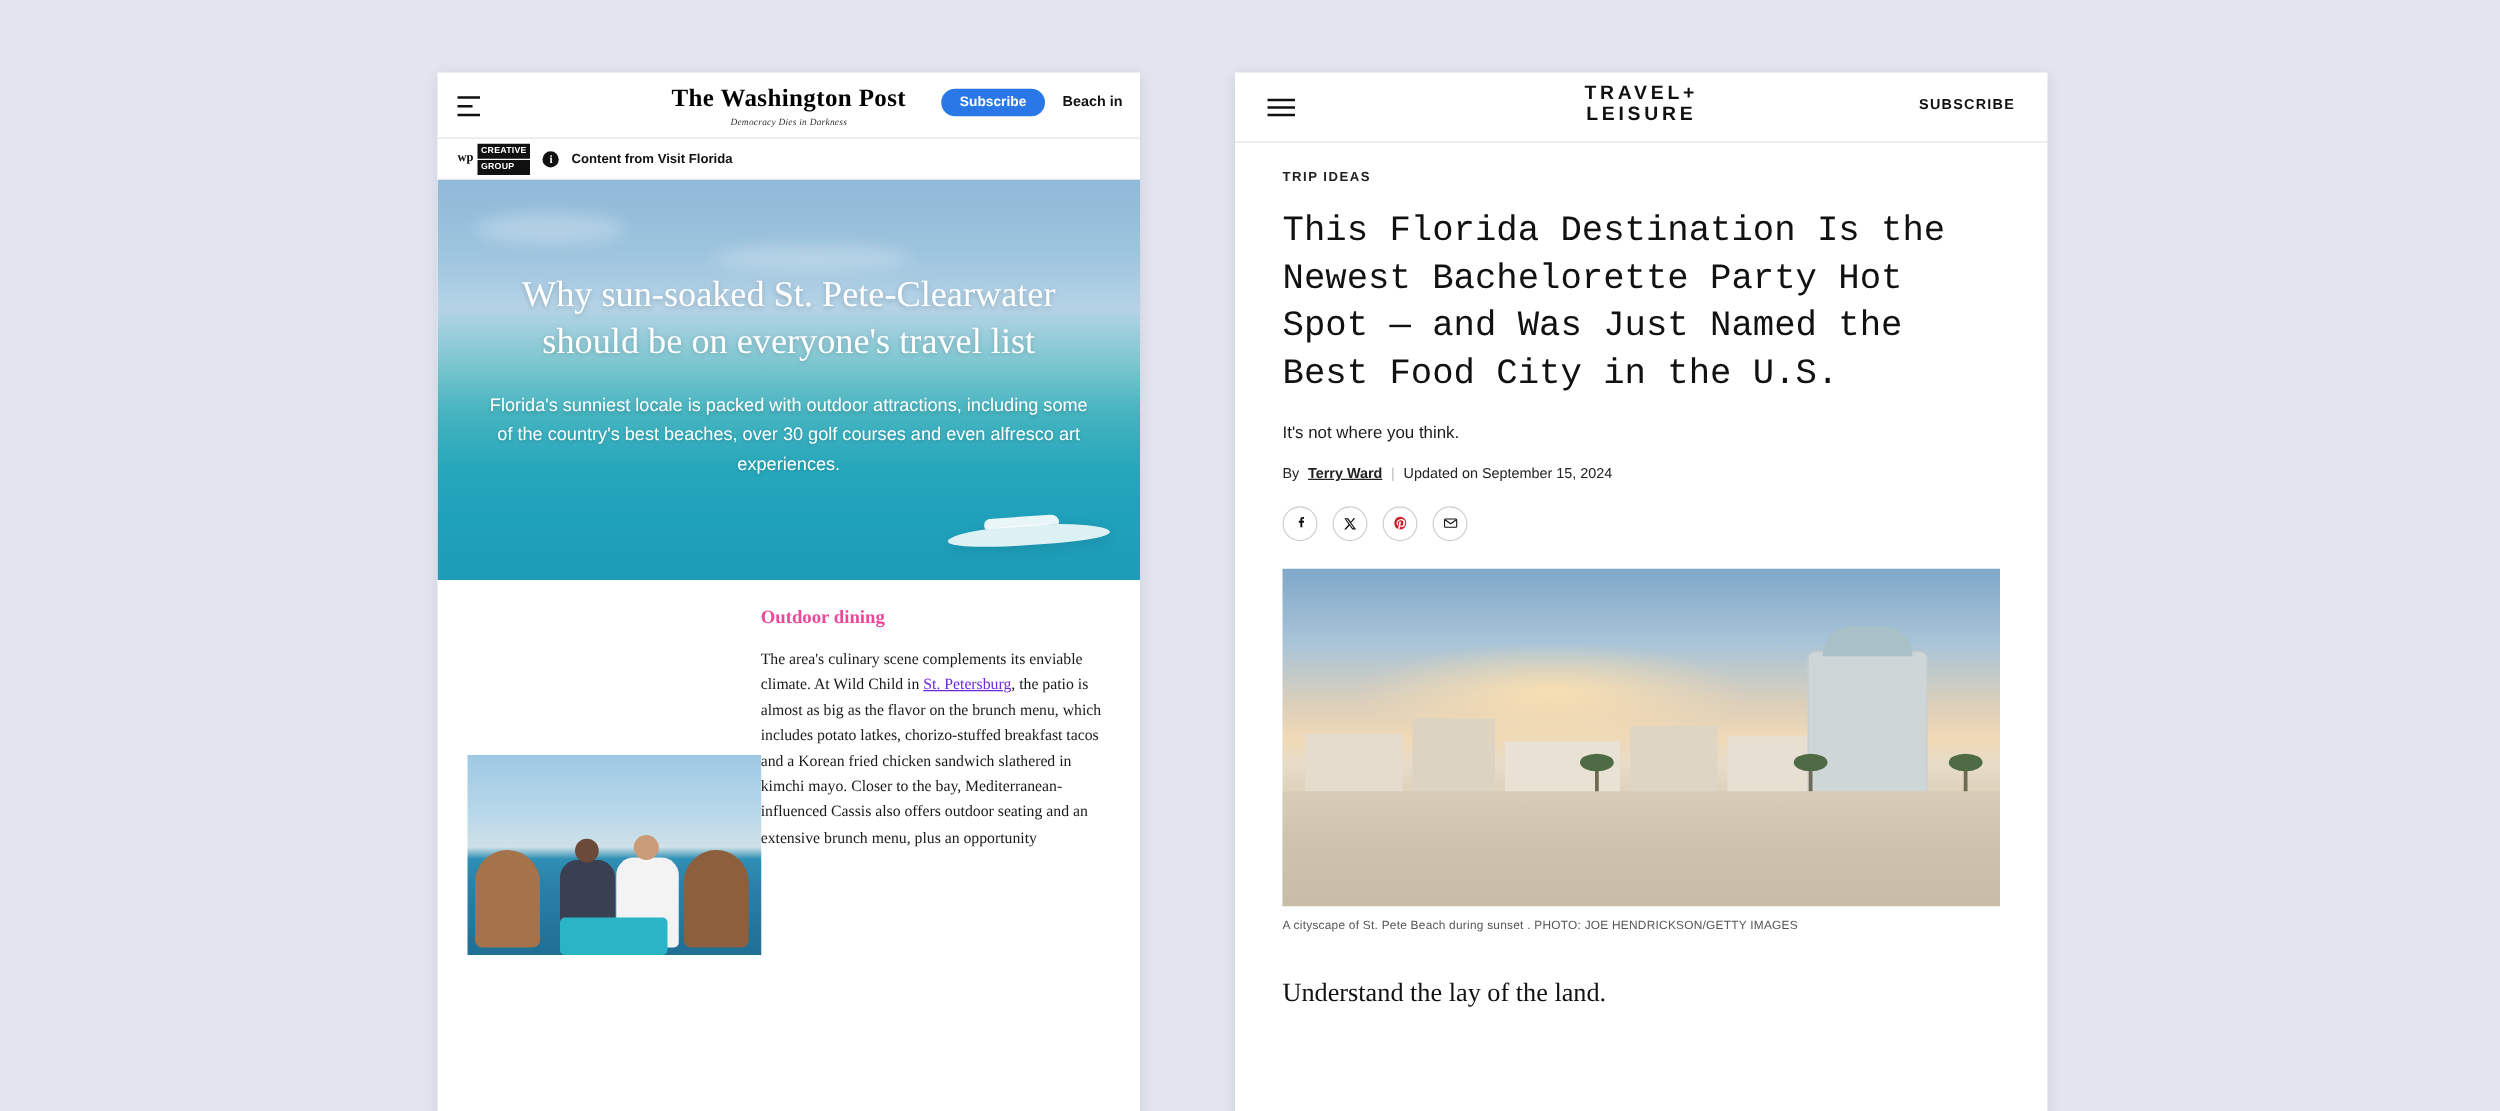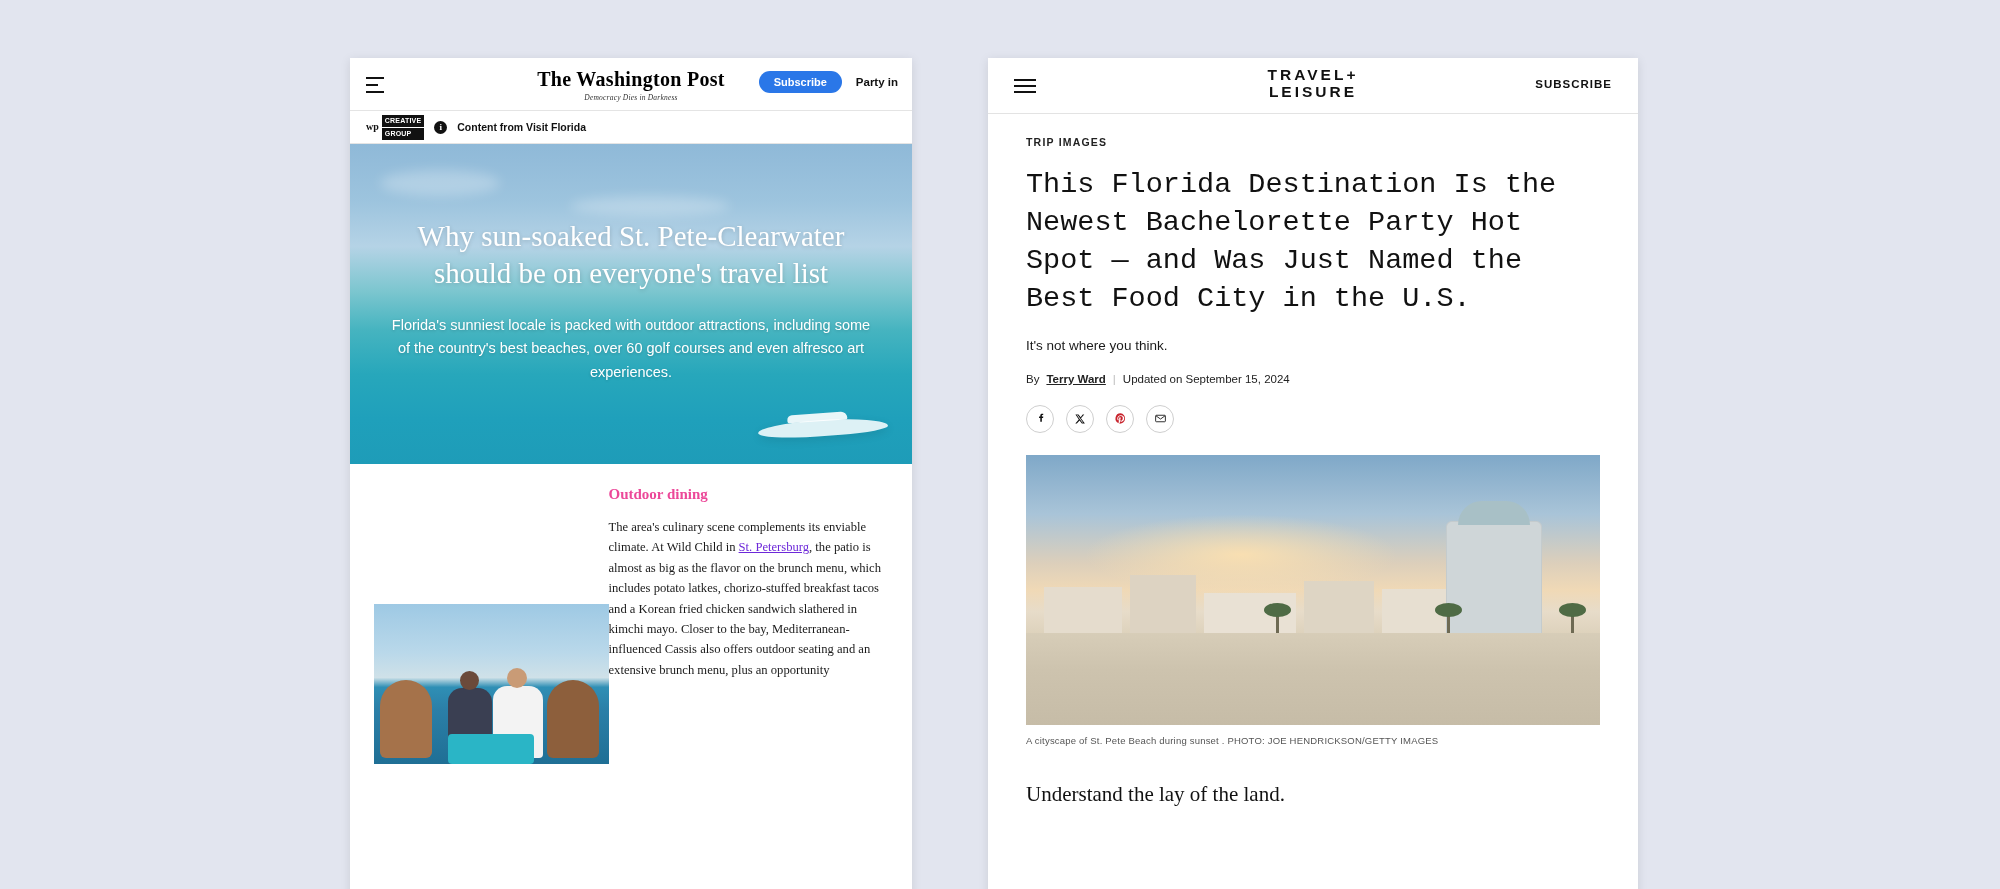--- a/index.html
+++ b/index.html
@@ -529,21 +529,21 @@
         <i></i>
           <i></i>
           <i></i>
       </div>
       <div class="wp-masthead">
         <div class="title">The Washington Post</div>
         <div class="tagline">Democracy Dies in Darkness</div>
       </div>
       <div class="wp-actions">
         <button class="wp-subscribe">Subscribe</button>
-        <span class="wp-signin">Party in</span>
+        <span class="wp-signin">Beach in</span>
       </div>
     </div>
 
     <div class="wp-sponsor-bar">
       <div class="wp-cg-logo">
         <span class="wp-mark">wp</span>
         <span style="display:flex;flex-direction:column;gap:1px;">
           <span class="cg-box">CREATIVE</span>
           <span class="cg-box">GROUP</span>
         </span>
@@ -551,21 +551,21 @@
       <span class="wp-info-dot">i</span>
       <span class="wp-sponsor-text">Content from Visit Florida</span>
     </div>
 
     <div class="wp-hero">
       <div class="cloud" style="left:30px;top:26px;width:120px;height:26px;"></div>
       <div class="cloud" style="left:220px;top:52px;width:160px;height:20px;"></div>
       <div class="boat"></div>
       <div class="wp-hero-inner">
         <div class="wp-hero-title">Why sun-soaked St. Pete-Clearwater should be on everyone's travel list</div>
-        <div class="wp-hero-sub">Florida's sunniest locale is packed with outdoor attractions, including some of the country's best beaches, over 60 golf courses and even alfresco art experiences.</div>
+        <div class="wp-hero-sub">Florida's sunniest locale is packed with outdoor attractions, including some of the country's best beaches, over 30 golf courses and even alfresco art experiences.</div>
       </div>
     </div>
 
     <div class="wp-body">
       <div class="wp-body-left">
         <div class="wp-photo">
           <div class="chair-l"></div>
           <div class="chair-r"></div>
           <div class="person-a"></div>
           <div class="person-b"></div>
@@ -588,21 +588,21 @@
           <i></i>
       </div>
       <div class="tl-logo">
         <div class="l1">TRAVEL+</div>
         <div class="l2">LEISURE</div>
       </div>
       <div class="tl-subscribe">SUBSCRIBE</div>
     </div>
 
     <div class="tl-body">
-      <div class="tl-kicker">TRIP IMAGES</div>
+      <div class="tl-kicker">TRIP IDEAS</div>
       <h1 class="tl-headline">This Florida Destination Is the Newest Bachelorette Party Hot Spot — and Was Just Named the Best Food City in the U.S.</h1>
       <div class="tl-dek">It's not where you think.</div>
 
       <div class="tl-byline">
         <span>By</span>
         <span class="author">Terry Ward</span>
         <span class="divider">|</span>
         <span>Updated on September 15, 2024</span>
       </div>
 

